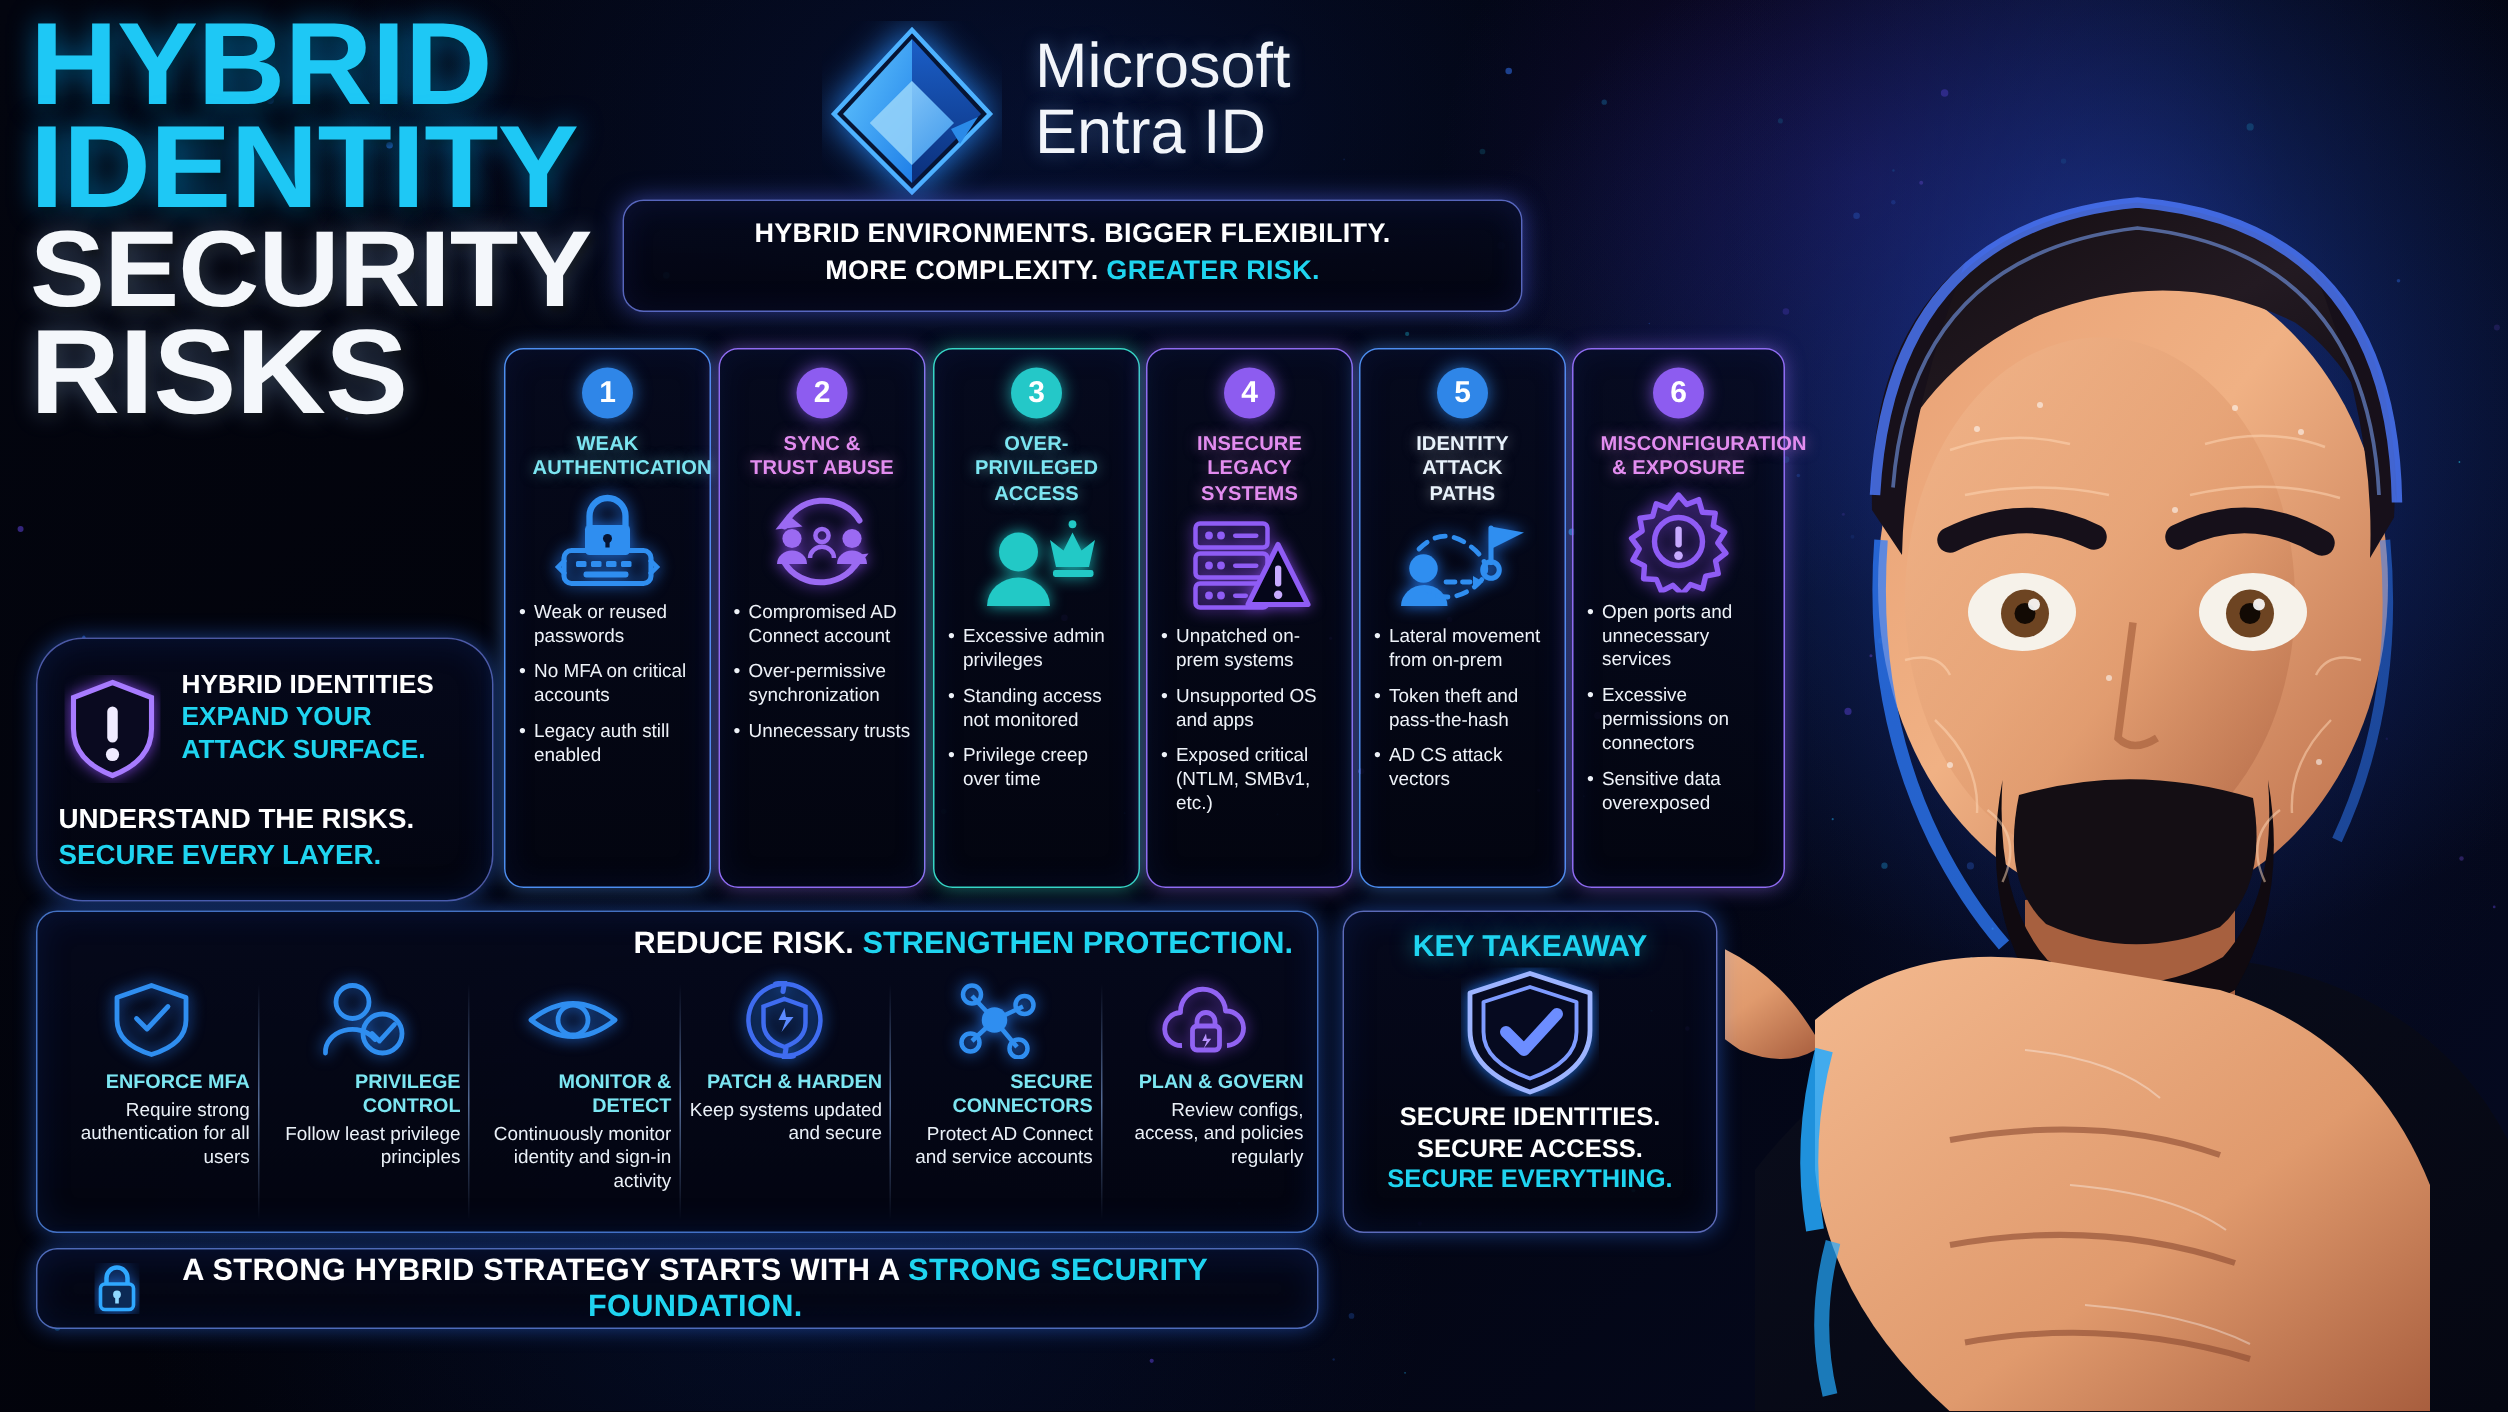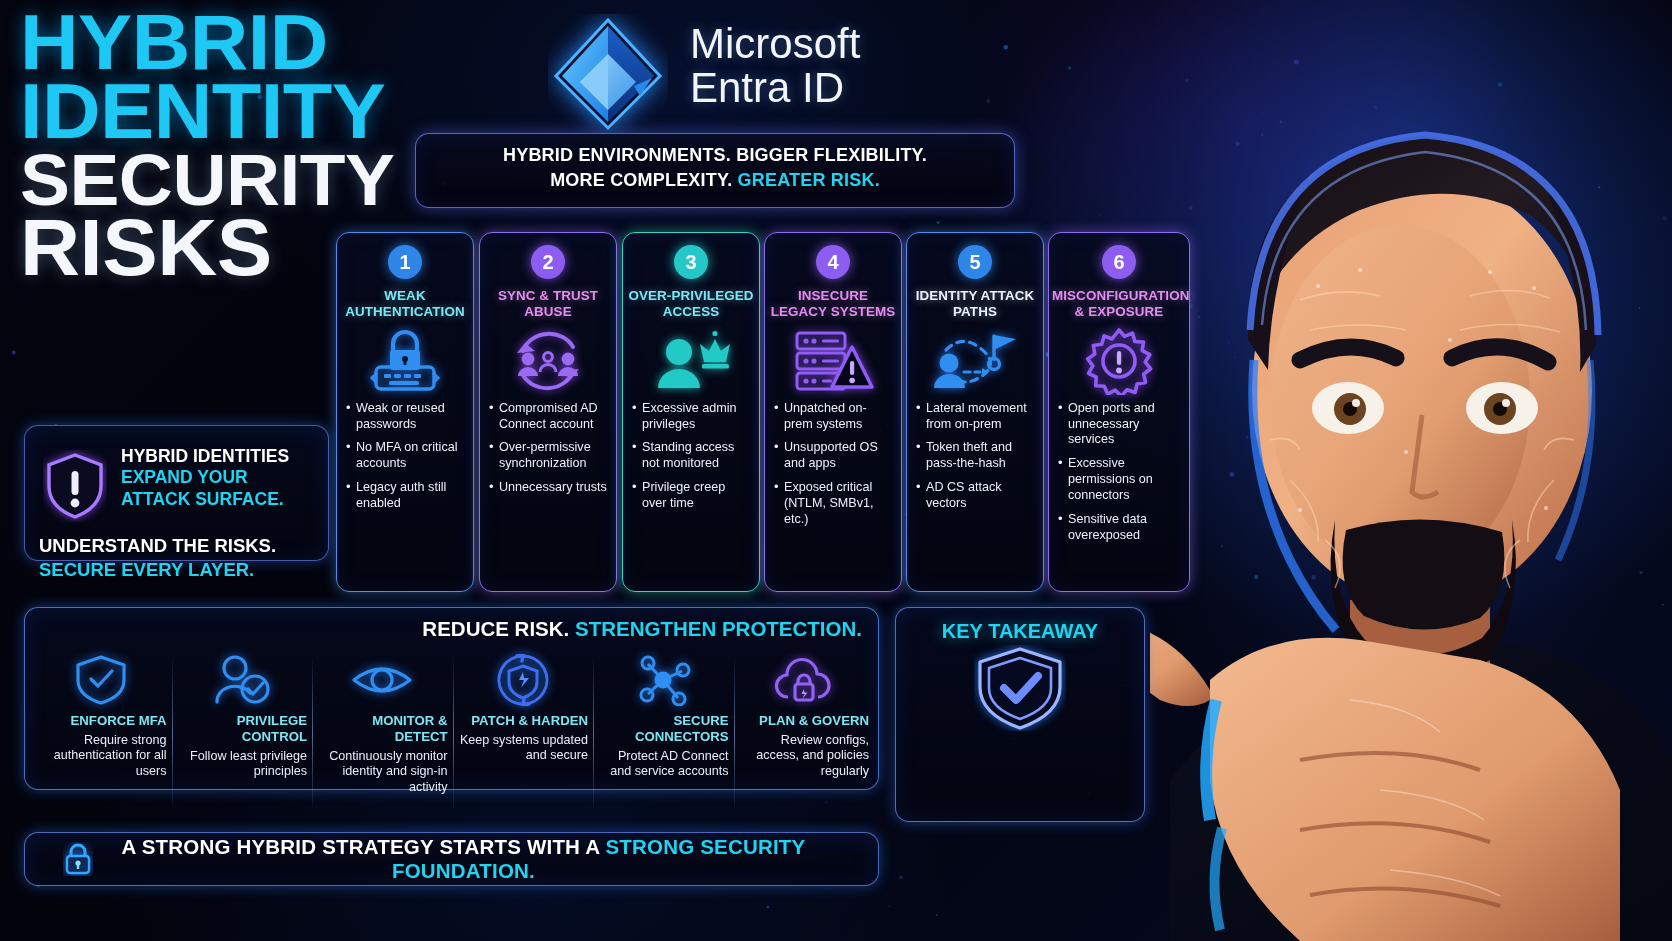--- a/index.html
+++ b/index.html
@@ -59,50 +59,50 @@
   }
 
   #banner { left:415px; top:133px; width:600px; height:75px; text-align:center;
     border-color:rgba(120,140,255,.72);
     box-shadow:0 0 16px rgba(90,110,255,.5), inset 0 0 20px rgba(40,50,150,.2); }
   #banner .bl { font-size:18px; font-weight:bold; letter-spacing:.2px; margin-top:11px; }
   #banner .bl2 { margin-top:4px; }
   .hl-cyan { color:#1fd4f0; }
 
   
-  #alertbox { left:24px; top:425px; width:305px; height:136px; padding:12px 14px;
-    border-color:rgba(120,140,255,.62); }
+  #alertbox { left:24px; top:425px; width:305px; height:176px; padding:12px 14px;
+    border-color:rgba(120,140,255,.62);border-radius:31px; }
   #alert-icon { position:absolute; left:18px; top:24px; width:64px; height:72px; }
   #alert-head { position:absolute; left:96px; top:20px; width:200px;
     font-size:17.5px; font-weight:bold; line-height:1.22; }
   #alert-head .l2 { color:#1fd4f0; }
   #alert-foot { position:absolute; left:14px; top:108px; width:285px;
     font-size:18.5px; font-weight:bold; line-height:1.28; }
   #alert-foot .l2 { color:#1fd4f0; }
 
   
   .rcard { top:232px; width:130px; height:360px; border-radius:13px; padding-top:12px; }
   .rcard .num {
     width:34px; height:34px; border-radius:50%; margin:0 auto;
     font-size:20px; font-weight:bold; line-height:34px; text-align:center; color:#fff;
   }
   .rcard .rtitle {
     margin-top:9px; text-align:center; font-size:13.4px; font-weight:bold;
-    line-height:1.22; letter-spacing:.1px; padding:0 3px;
+    line-height:1.22; letter-spacing:.1px; padding:0 18px;
   }
   .rcard .ricon { height:68px; display:flex; align-items:center; justify-content:center; margin-top:6px; }
   .rcard ul { margin-top:6px; padding:0 7px 0 9px; list-style:none; }
   .rcard li {
     position:relative; font-size:12.6px; line-height:1.26; color:#eef2f8;
     margin-bottom:8px; padding-left:10px;
   }
   .rcard li:before { content:"•"; position:absolute; left:0; top:-1px; font-size:13px; }
 
   
-  #mitig { left:24px; top:607px; width:855px; height:183px; }
+  #mitig { left:24px; top:607px; width:855px; height:215px; }
   #mitig-head { position:absolute; right:16px; top:9px; font-size:20.5px; font-weight:bold; }
   .mgrid { position:absolute; left:6px; top:44px; width:843px; height:165px; display:flex; }
   .mcol { flex:1; position:relative; text-align:right; padding:0 5px; }
   .mcol + .mcol:before {
     content:""; position:absolute; left:0; top:4px; bottom:4px; width:1px;
     background:linear-gradient(180deg, rgba(120,170,255,0), rgba(150,190,255,.55), rgba(120,170,255,0));
   }
   .micon { height:56px; display:flex; align-items:center; justify-content:center; }
   .mtitle { margin-top:5px; font-size:13.2px; font-weight:bold; color:#7ce6f2; line-height:1.2; }
   .mdesc { margin-top:4px; font-size:12.6px; line-height:1.24; color:#eaf0f7; }
@@ -681,20 +681,25 @@
   <div id="kt-title">KEY TAKEAWAY</div>
   <div id="kt-icon">
   <svg width="92" height="86" viewBox="0 0 92 86">
     <g class="glow-b" fill="none" stroke-linecap="round" stroke-linejoin="round">
       <path d="M46 4 L86 17 V42 Q86 69 46 83 Q6 69 6 42 V17 Z" stroke="#9db4ff" stroke-width="3.2" fill="#060a20"></path>
       <path d="M46 13 L77 23 V43 Q77 63 46 74 Q15 63 15 43 V23 Z" stroke="#7e9bff" stroke-width="2.6"></path>
       <path d="M30 43 L42 55 L64 31" stroke="#6c8dff" stroke-width="8"></path>
     </g>
   </svg>
   </div>
+  <div id="kt-lines">
+    <div>SECURE IDENTITIES.</div>
+    <div>SECURE ACCESS.</div>
+    <div class="l3">SECURE EVERYTHING.</div>
+  </div>
 </div>
 
 <div class="panel" id="strip">
   <div id="strip-icon">
   <svg width="30" height="34" viewBox="0 0 30 34">
     <g class="glow-b">
       <path d="M8 14 V10 a7 7 0 0 1 14 0 v4" fill="none" stroke="#2fa8ff" stroke-width="3"></path>
       <rect x="4" y="14" width="22" height="17" rx="3" fill="#0c2a55" stroke="#2fa8ff" stroke-width="2.4"></rect>
       <circle cx="15" cy="21" r="2.6" fill="#8fd8ff"></circle>
       <rect x="13.8" y="21" width="2.4" height="6" fill="#8fd8ff"></rect>

